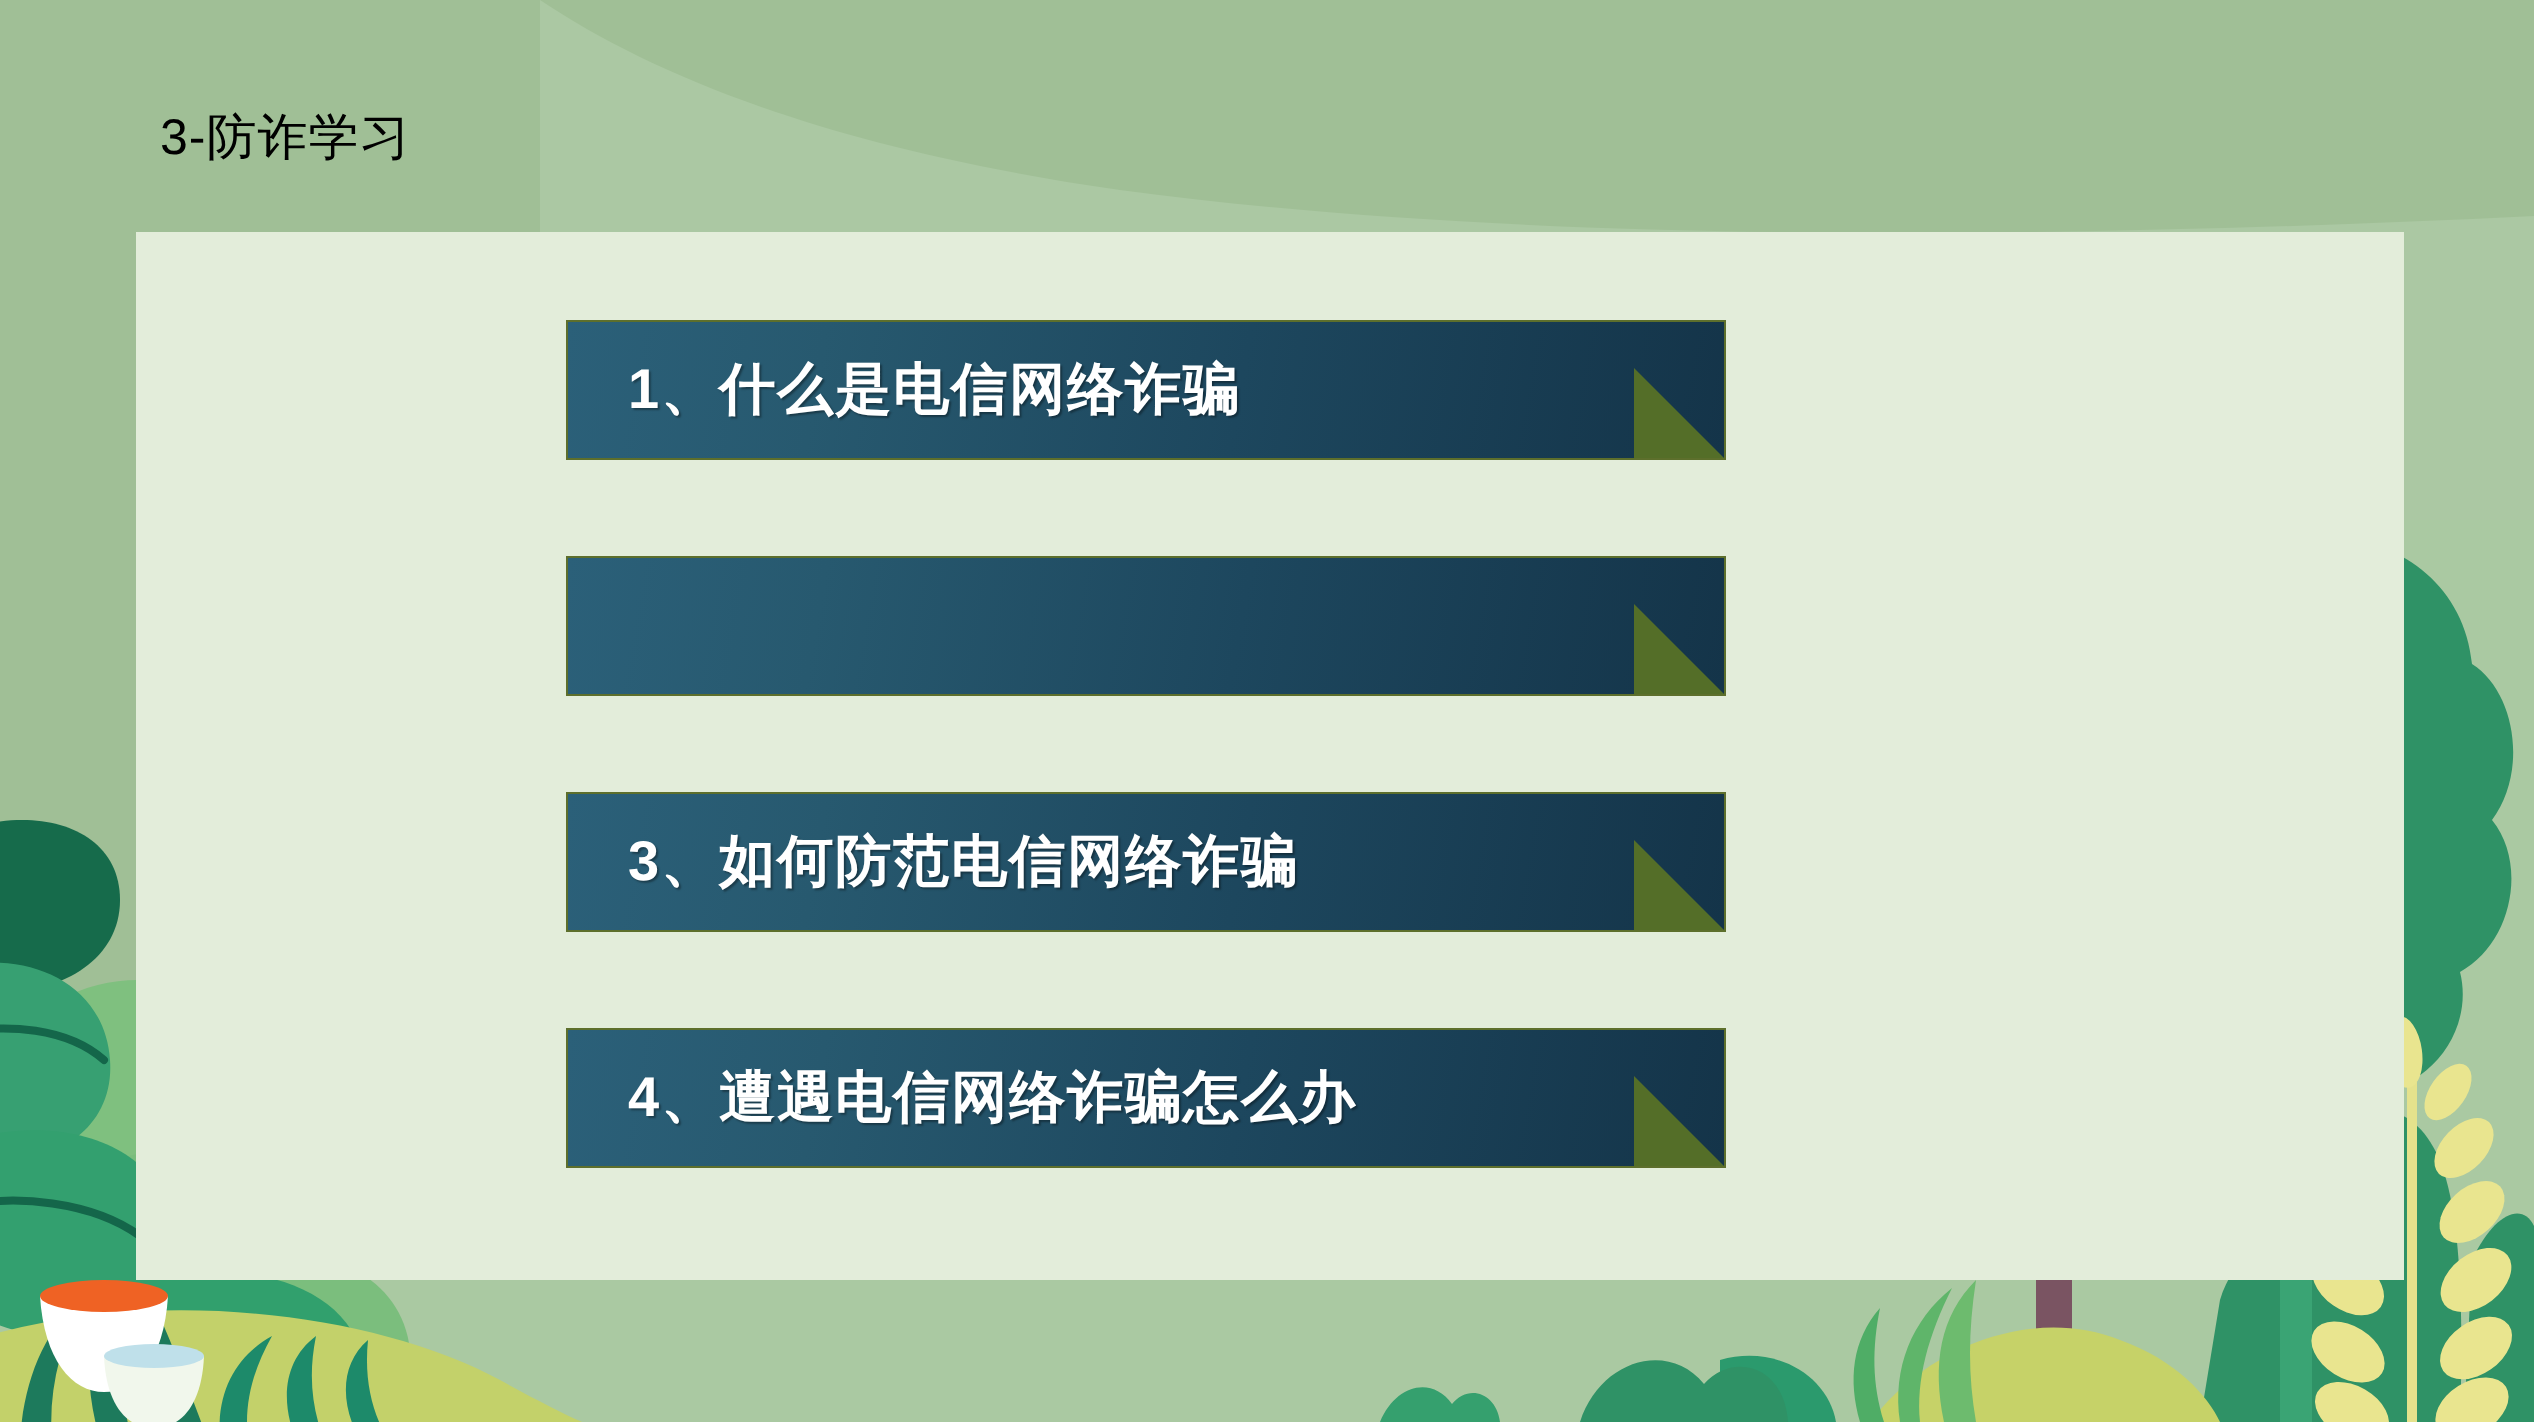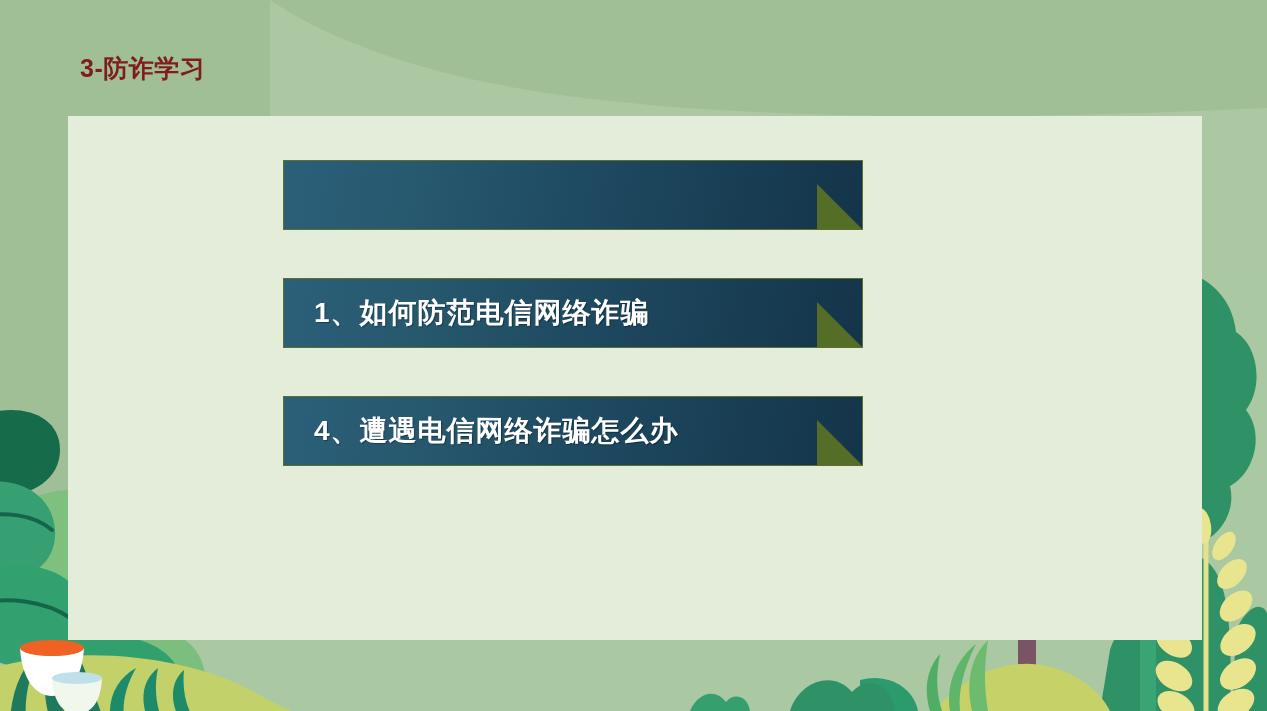--- a/index.html
+++ b/index.html
@@ -42,22 +42,22 @@
     height: 524px;
     background: #e3edda;
   }
 
   
   .page-title {
     position: absolute;
     left: 80px;
     top: 52px;
     font-size: 25px;
-    font-weight: bold;
-    color: #7f1d1d;
+    font-weight: normal;
+    color: #000000;
     letter-spacing: 0.5px;
     white-space: nowrap;
   }
 
   
   .menu-list {
     position: absolute;
     left: 283px;
     top: 160px;
     width: 580px;
@@ -231,31 +231,39 @@
     <path d="M790,75 C800,44 834,34 852,56 C866,40 892,46 894,75 Z" fill="#2f9266"></path>
     <path d="M690,75 C698,56 716,52 726,66 C734,56 748,60 750,75 Z" fill="#35a06e"></path>
   </svg>
 
   <div class="panel"></div>
 
   <div class="page-title">3-防诈学习</div>
 
   <div class="menu-list">
 
-
-    <div class="menu-bar">
-      <div class="corner-triangle">
-        <svg width="45" height="45" viewBox="0 0 45 45">
-            <path d="M0,45 L0,0 L45,45 Z" fill="#546e28"></path>
-          </svg>
-      </div>
-    </div>
-
-    <div class="menu-bar">
-      <div class="menu-label">1、如何防范电信网络诈骗</div>
+    <div class="menu-bar">
+      <div class="menu-label">1、什么是电信网络诈骗</div>
+      <div class="corner-triangle">
+        <svg width="45" height="45" viewBox="0 0 45 45">
+            <path d="M0,45 L0,0 L45,45 Z" fill="#546e28"></path>
+          </svg>
+      </div>
+    </div>
+
+    <div class="menu-bar">
+      <div class="corner-triangle">
+        <svg width="45" height="45" viewBox="0 0 45 45">
+            <path d="M0,45 L0,0 L45,45 Z" fill="#546e28"></path>
+          </svg>
+      </div>
+    </div>
+
+    <div class="menu-bar">
+      <div class="menu-label">3、如何防范电信网络诈骗</div>
       <div class="corner-triangle">
         <svg width="45" height="45" viewBox="0 0 45 45">
             <path d="M0,45 L0,0 L45,45 Z" fill="#546e28"></path>
           </svg>
       </div>
     </div>
 
     <div class="menu-bar">
       <div class="menu-label">4、遭遇电信网络诈骗怎么办</div>
       <div class="corner-triangle">

